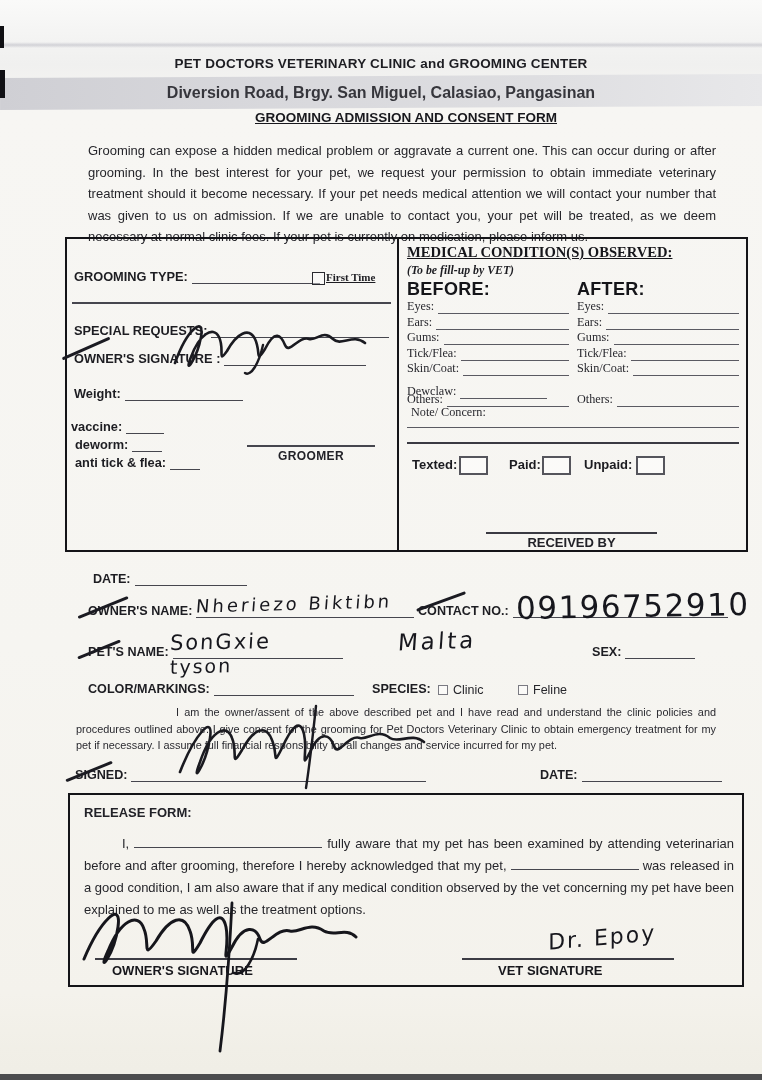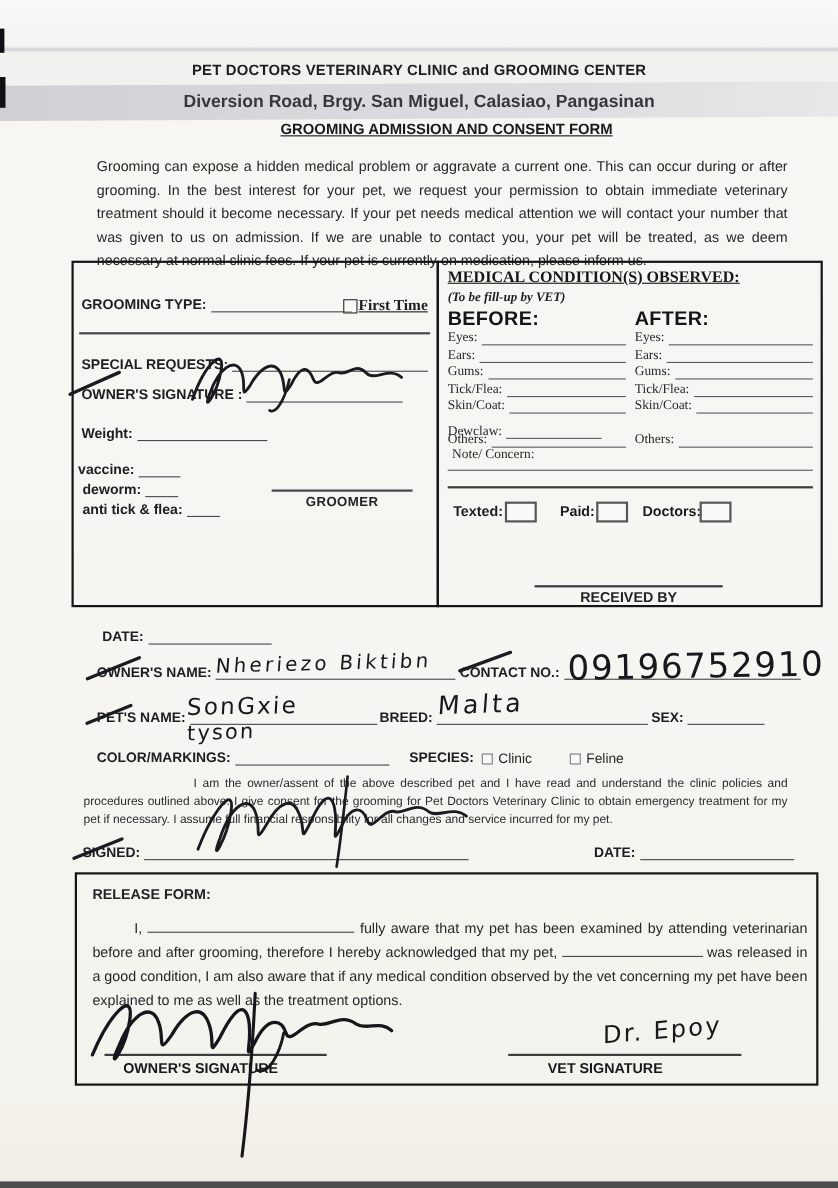--- a/index.html
+++ b/index.html
@@ -16,21 +16,21 @@
   .bottom-strip{position:absolute;left:0;top:1074px;width:762px;height:6px;background:#4c4c4e;}
   .header-clinic{position:absolute;left:0;top:56px;width:762px;text-align:center;font-size:13.5px;font-weight:bold;letter-spacing:.2px;color:#1d1d22;}
   .header-address{position:absolute;left:0;top:84px;width:762px;text-align:center;font-size:16px;font-weight:600;color:#36363c;}
   .header-title{position:absolute;left:0;top:110px;width:762px;text-align:center;font-size:13.5px;font-weight:bold;text-decoration:underline;color:#18181d;padding-left:25px;}
   .intro{position:absolute;left:88px;top:140px;width:628px;font-size:13px;line-height:21.6px;text-align:justify;color:#26262b;}
   .box{position:absolute;border:2.6px solid #141418;}
   .lrow{position:absolute;display:flex;align-items:flex-end;font-size:12.8px;font-weight:bold;color:#1d1d22;white-space:nowrap;}
   .blank{display:inline-block;border-bottom:1.5px solid #46464e;height:13px;margin-left:4px;}
   .hline{position:absolute;background:#46464e;height:1.6px;}
   .cb{position:absolute;border:1.6px solid #2a2a30;background:rgba(255,255,255,.4);}
-  .ft-label{font-family:"Liberation Serif",serif;font-size:14px;font-weight:bold;text-decoration:underline;color:#1d1d22;}
+  .ft-label{font-family:"Liberation Serif",serif;font-size:11px;font-weight:bold;text-decoration:underline;color:#1d1d22;}
   .mtitle{font-family:"Liberation Serif",serif;font-weight:bold;font-size:14.6px;text-decoration:underline;color:#16161b;}
   .msub{font-family:"Liberation Serif",serif;font-weight:bold;font-style:italic;font-size:11.8px;color:#1d1d22;}
   .mhead{font-size:18px;font-weight:bold;color:#151519;letter-spacing:.3px;}
   .mrow{position:absolute;display:flex;align-items:flex-end;font-family:"Liberation Serif",serif;font-size:12.2px;color:#27272d;white-space:nowrap;}
   .mrow .fill{flex:1;border-bottom:1.2px solid #5a5a62;margin-left:4px;height:12px;}
   .paybox{position:absolute;border:2px solid #55555c;background:rgba(255,255,255,.5);width:25px;height:15px;}
   .paylab{position:absolute;font-size:13px;font-weight:bold;color:#1b1b20;}
   .fieldrow{position:absolute;display:flex;align-items:flex-end;font-size:12.6px;font-weight:bold;color:#1d1d22;white-space:nowrap;}
   .hand{font-family:"DejaVu Sans",sans-serif;color:#17171d;white-space:nowrap;}
   .consent{position:absolute;left:76px;top:704px;width:640px;font-size:10.9px;line-height:16.6px;text-align:justify;text-indent:100px;color:#2a2a30;}
@@ -162,21 +162,21 @@
       </div>
 
     <div class="mrow" style="left:12px;top:166px;">Note/ Concern:</div>
     <div class="hline" style="left:8px;top:188px;width:332px;height:1.3px;background:#5a5a62;"></div>
     <div class="hline" style="left:8px;top:203px;width:332px;height:2px;background:#3a3a42;"></div>
 
     <div class="paylab" style="left:13px;top:218px;">Texted:</div>
     <div class="paybox" style="left:60px;top:217px;"></div>
     <div class="paylab" style="left:110px;top:218px;">Paid:</div>
     <div class="paybox" style="left:143px;top:217px;"></div>
-    <div class="paylab" style="left:185px;top:218px;">Doctors:</div>
+    <div class="paylab" style="left:185px;top:218px;">Unpaid:</div>
     <div class="paybox" style="left:237px;top:217px;"></div>
 
     <div class="hline" style="left:87px;top:293px;width:171px;background:#3a3a42;"></div>
     <div class="abs b" style="left:87px;top:296px;width:171px;text-align:center;font-size:13px;">RECEIVED BY</div>
   </div>
 
   <div class="fieldrow" style="left:93px;top:572px;">
     <span>DATE:</span>
     <span class="blank" style="width:112px;"></span>
   </div>
@@ -196,24 +196,20 @@
   <div class="slash" style="left:415px;top:600px;width:52px;transform:rotate(-20deg);"></div>
 
   <div class="fieldrow" style="left:88px;top:645px;">
     <span>PET'S NAME:</span>
     <span class="blank" style="width:170px;"></span>
   </div>
   <div class="hand abs" style="left:170px;top:630px;font-size:21px;letter-spacing:2px;transform:rotate(-1deg) skewX(-4deg);">SonGxie</div>
   <div class="hand abs" style="left:170px;top:655px;font-size:19px;letter-spacing:2px;transform:rotate(-2deg) skewX(-4deg);">tyson</div>
   <div class="slash" style="left:76px;top:648px;width:46px;transform:rotate(-22deg);"></div>
 
-  <div class="fieldrow" style="left:345px;top:645px;">
-    <span>BREED:</span>
-    <span class="blank" style="width:192px;"></span>
-  </div>
   <div class="hand abs" style="left:398px;top:628px;font-size:23px;letter-spacing:3px;transform:rotate(-2deg) skewX(-6deg);">Malta</div>
 
   <div class="fieldrow" style="left:592px;top:645px;">
     <span>SEX:</span>
     <span class="blank" style="width:70px;"></span>
   </div>
 
   <div class="fieldrow" style="left:88px;top:682px;">
     <span>COLOR/MARKINGS:</span>
     <span class="blank" style="width:140px;"></span>

